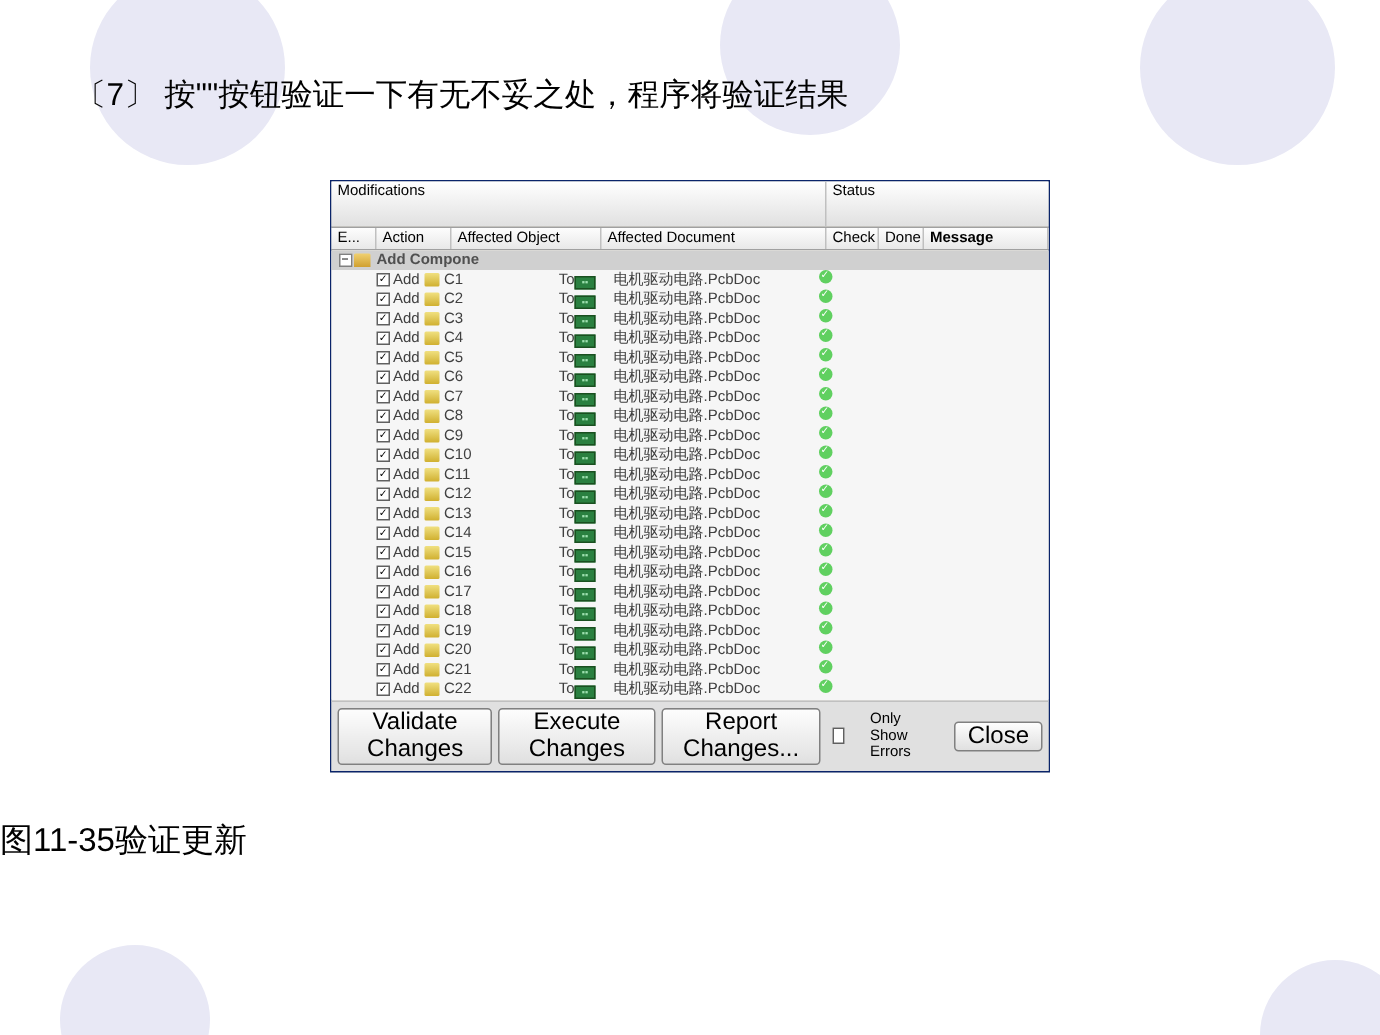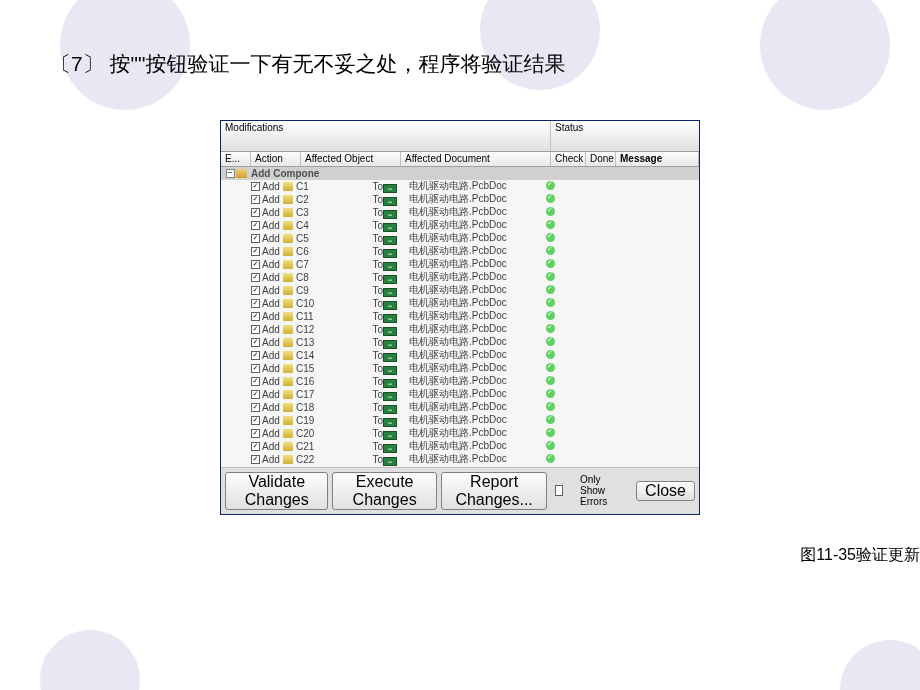--- a/index.html
+++ b/index.html
@@ -169,23 +169,23 @@
       font-size: 16px;
       font-family: Tahoma, Arial, sans-serif;
     }
     .ose-check { display:flex; align-items:center; gap:17px; font-size:10px; margin-left:4px;}
     .ose-box { width:11px; height:11px; border:1px solid #606060; background:#fff;}
     .spacer { flex: 1; }
 
     .caption {
       position: relative;
       z-index: 1;
-      text-align: right;
+      text-align: left;
       margin-top: 30px;
-      font-size: 16px;
+      font-size: 22px;
       color: #000;
     }
     .obj-to { font-size:10px; color:#404040; }
   </style>
 </head>
 <body>
 
 <div class="bg-circle circle-1"></div>
 <div class="bg-circle circle-2"></div>
 <div class="bg-circle circle-3"></div>

